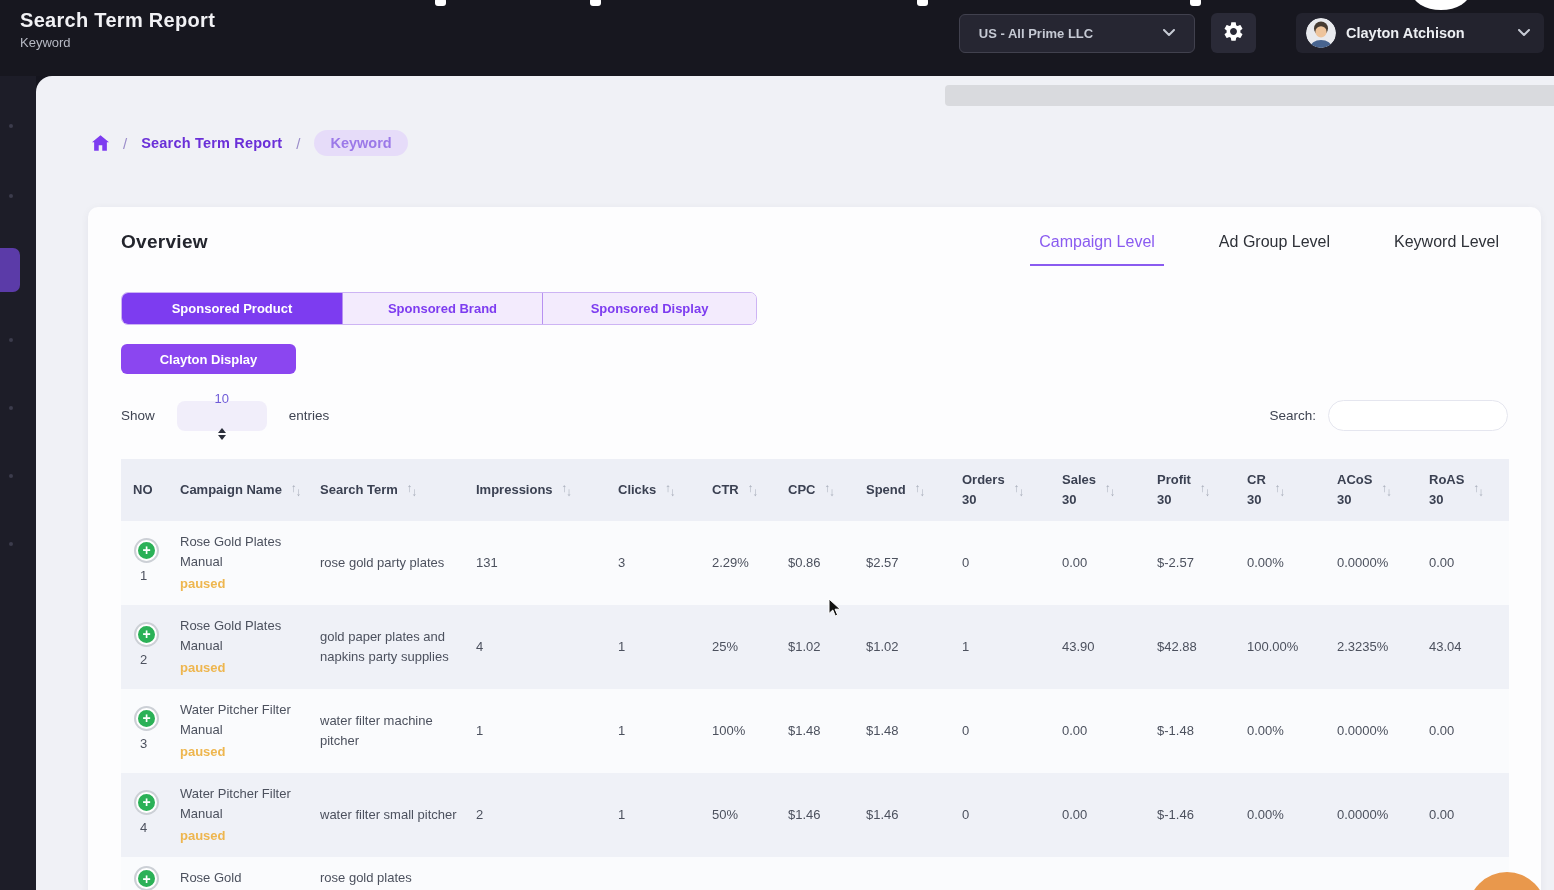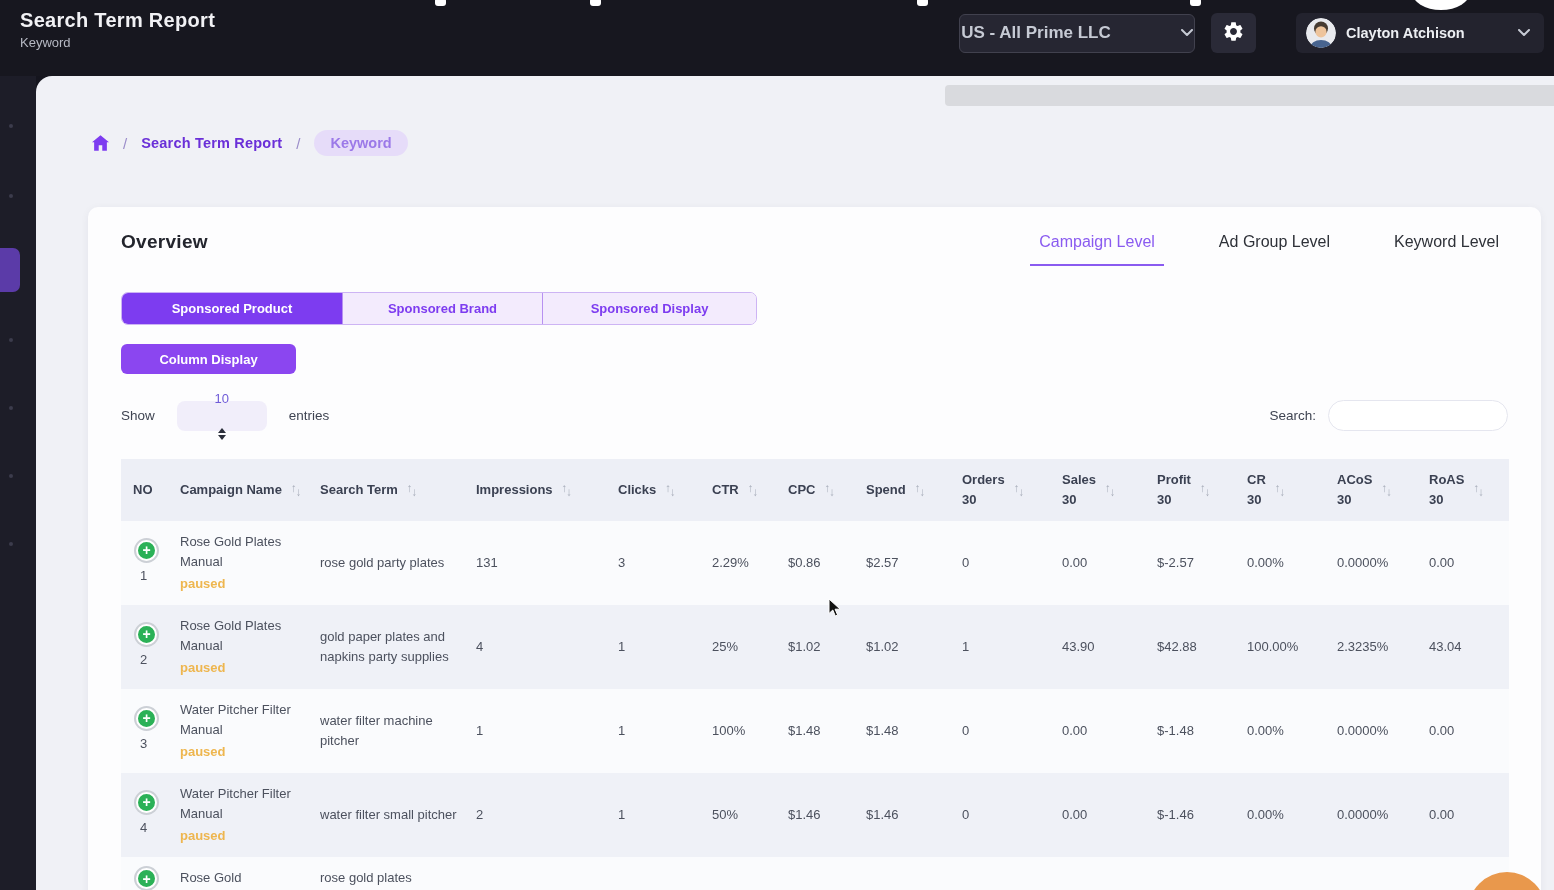--- a/index.html
+++ b/index.html
@@ -14,21 +14,21 @@
   
   .topbar { position:absolute; left:0; top:0; width:1554px; height:76px; background:#17171f; }
   .title-block { position:absolute; left:20px; top:9px; }
   .app-title { font-size:20px; font-weight:bold; color:#f1f1f4; letter-spacing:.3px; }
   .app-subtitle { font-size:13px; color:#b6b9c3; margin-top:3px; }
   .topbar-right { position:absolute; right:10px; top:13px; display:flex; align-items:center; gap:16px; }
   .account-select {
     width:236px; height:39px; background:#262632; border:1px solid #41414e; border-radius:6px;
     display:flex; align-items:center; justify-content:center; gap:70px; cursor:pointer;
   }
-  .account-select .val { font-size:17px; color:#c6cad4; font-weight:bold; }
+  .account-select .val { font-size:13px; color:#c6cad4; font-weight:bold; }
   .icon-btn {
     width:45px; height:40px; background:#2a2a37; border:none; border-radius:6px;
     display:flex; align-items:center; justify-content:center; cursor:pointer;
   }
   .user-chip {
     height:40px; min-width:248px; background:#23232e; border-radius:6px; padding:0 14px 0 10px;
     display:flex; align-items:center; gap:10px; cursor:pointer;margin-left:24px;
   }
   .user-chip .uname { font-size:14.5px; font-weight:bold; color:#eceef2; }
   .user-chip .chev { margin-left:auto; }
@@ -229,21 +229,21 @@
         <div class="tab">Keyword Level</div>
       </div>
     </div>
 
     <div class="segments">
       <button class="seg s0 active">Sponsored Product</button>
       <button class="seg s1">Sponsored Brand</button>
       <button class="seg s2">Sponsored Display</button>
     </div>
 
-    <button class="col-display">Column Display</button>
+    <button class="col-display">Clayton Display</button>
 
     <div class="entries-row">
       <div class="entries-left">
         <span>Show</span>
         <div class="entries-select">
           <span class="ev">10</span>
           <span class="updown">
               <i class="up"></i>
               <i class="dn"></i>
             </span>

